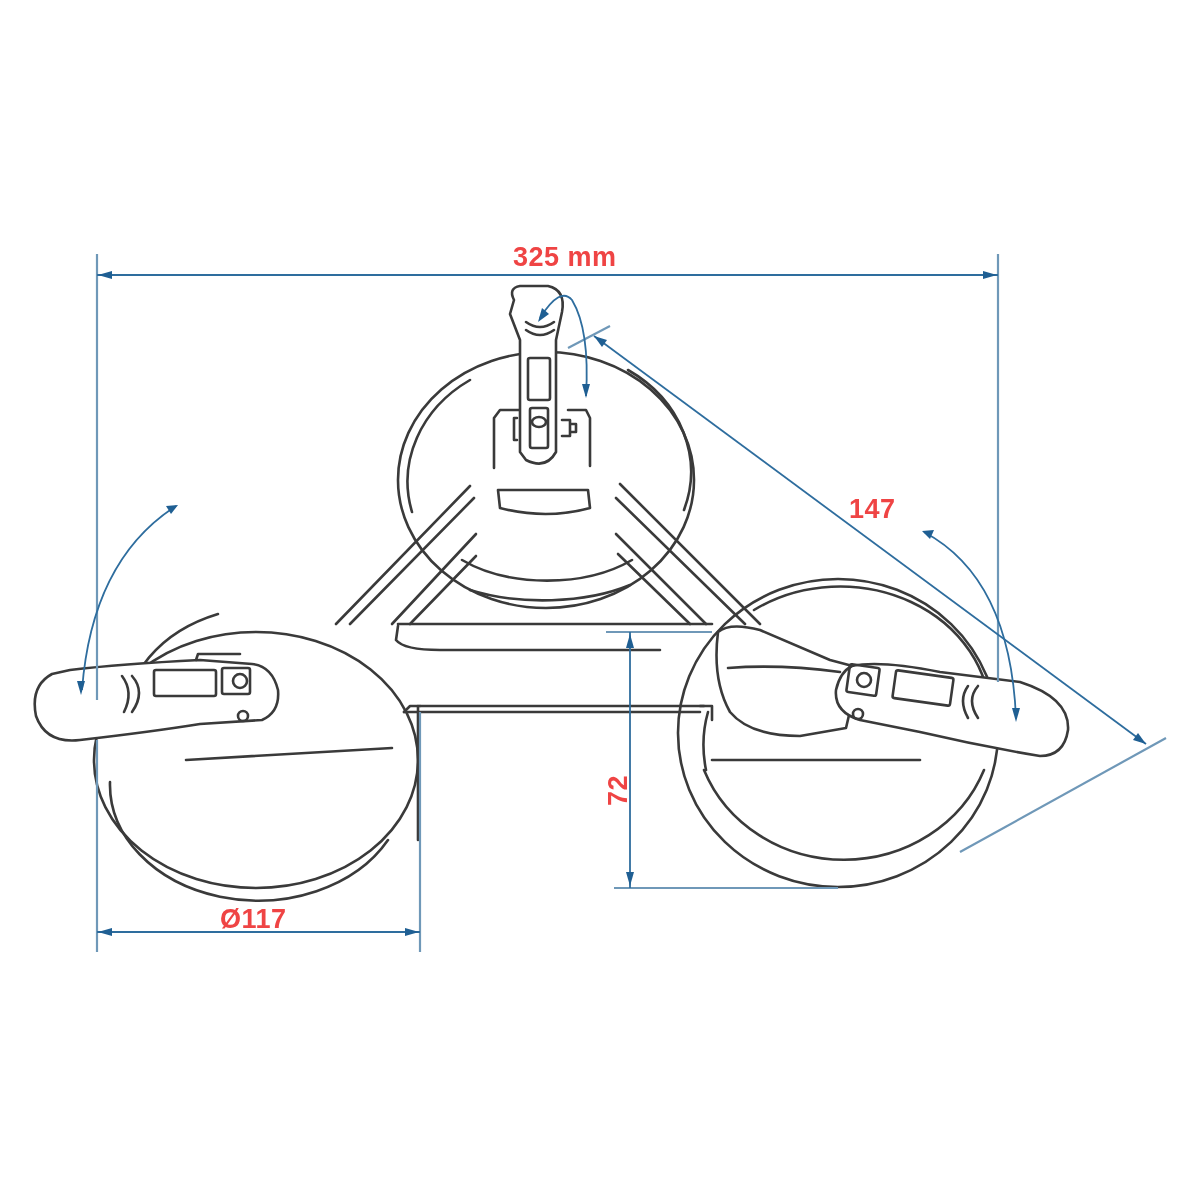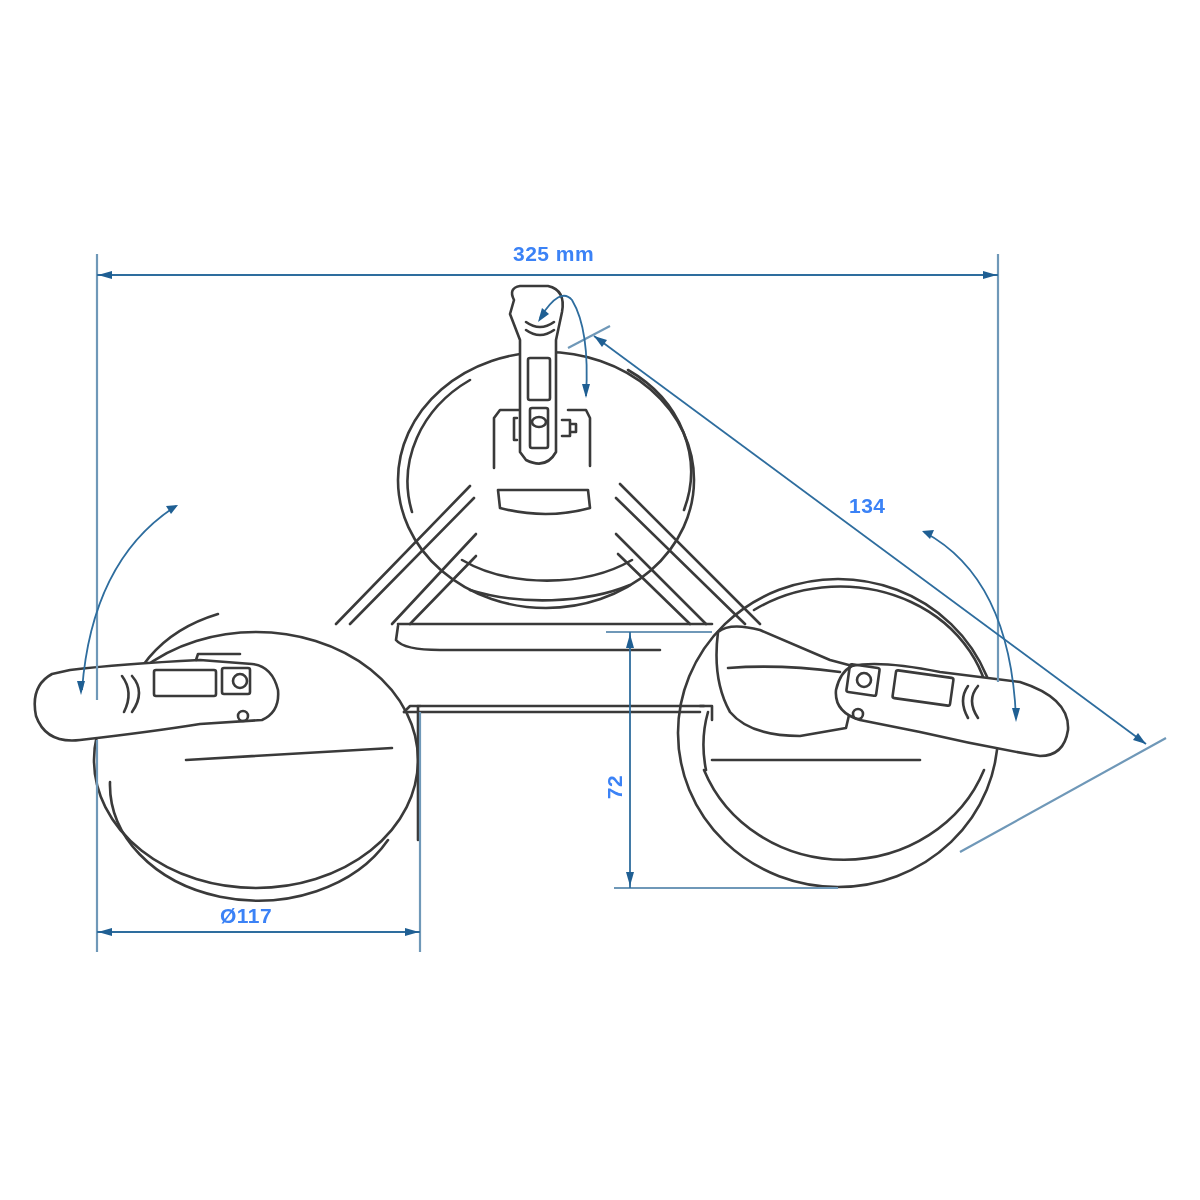--- a/index.html
+++ b/index.html
@@ -3,21 +3,21 @@
   <meta charset="utf-8">
   <style>
     html, body { margin: 0; padding: 0; background: #ffffff; }
     body { width: 1200px; height: 1200px; overflow: hidden; position: relative; font-family: "Liberation Sans", sans-serif; }
     #canvas { position: absolute; left: 0; top: 0; width: 1200px; height: 1200px; }
     .ink { fill: none; stroke: #3a3a3a; stroke-width: 2.6; stroke-linecap: round; stroke-linejoin: round; }
     .ink-fill { fill: #ffffff; stroke: #3a3a3a; stroke-width: 2.6; stroke-linejoin: round; }
     .dim { fill: none; stroke: #2e6d9e; stroke-width: 1.8; }
     .ext { fill: none; stroke: #6f98b8; stroke-width: 2.2; }
     .arrowhead { fill: #1f5f93; }
-    .dim-label { position: absolute; color: #3b82f6; font-weight: bold; font-size: 21px; letter-spacing: 0.5px; white-space: nowrap; }
+    .dim-label { position: absolute; color: #ef4444; font-weight: bold; font-size: 27px; letter-spacing: 0.5px; white-space: nowrap; }
     #lbl-width { left: 513px; top: 242px; }
     #lbl-diag { left: 849px; top: 494px; }
     #lbl-dia { left: 220px; top: 904px; }
     #lbl-height { left: 603px; top: 775px; transform: rotate(-90deg); transform-origin: center; }
   </style>
 </head>
 <body>
 
 <svg id="canvas" viewBox="0 0 1200 1200" xmlns="http://www.w3.org/2000/svg">
 
@@ -139,15 +139,15 @@
     <polygon class="arrowhead" points="81,695 77,681 85,681"></polygon>
   </g>
   <g>
     <path class="dim" d="M924 532 Q1010 578 1016 718"></path>
     <polygon class="arrowhead" points="922,531 934,530 930,539"></polygon>
     <polygon class="arrowhead" points="1016,722 1012,708 1020,708"></polygon>
   </g>
 </svg>
 
 <div id="lbl-width" class="dim-label">325 mm</div>
-<div id="lbl-diag" class="dim-label">134</div>
+<div id="lbl-diag" class="dim-label">147</div>
 <div id="lbl-dia" class="dim-label">Ø117</div>
 <div id="lbl-height" class="dim-label">72</div>
 
 </body></html>

